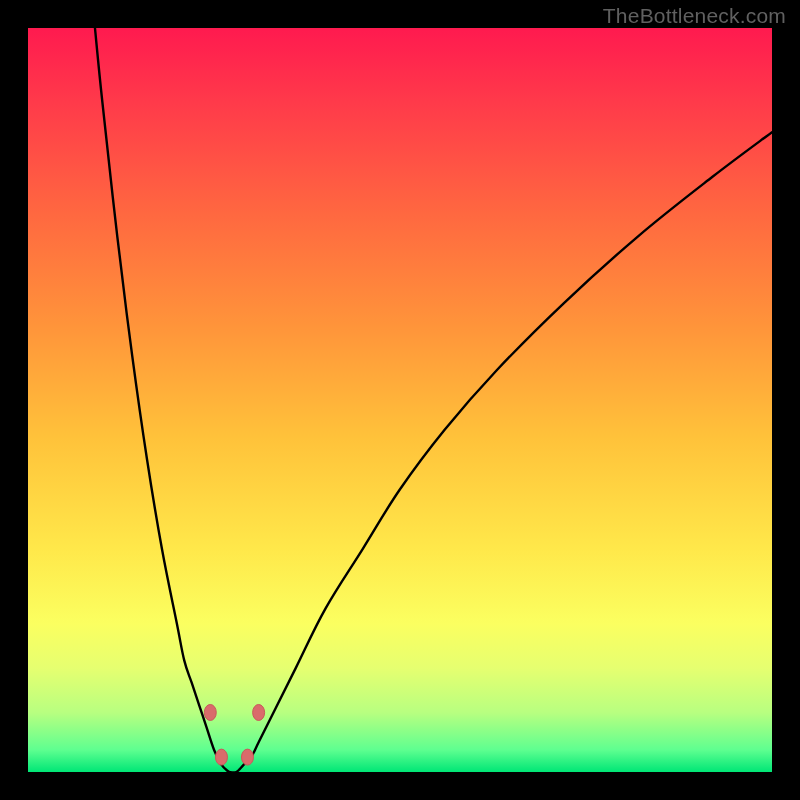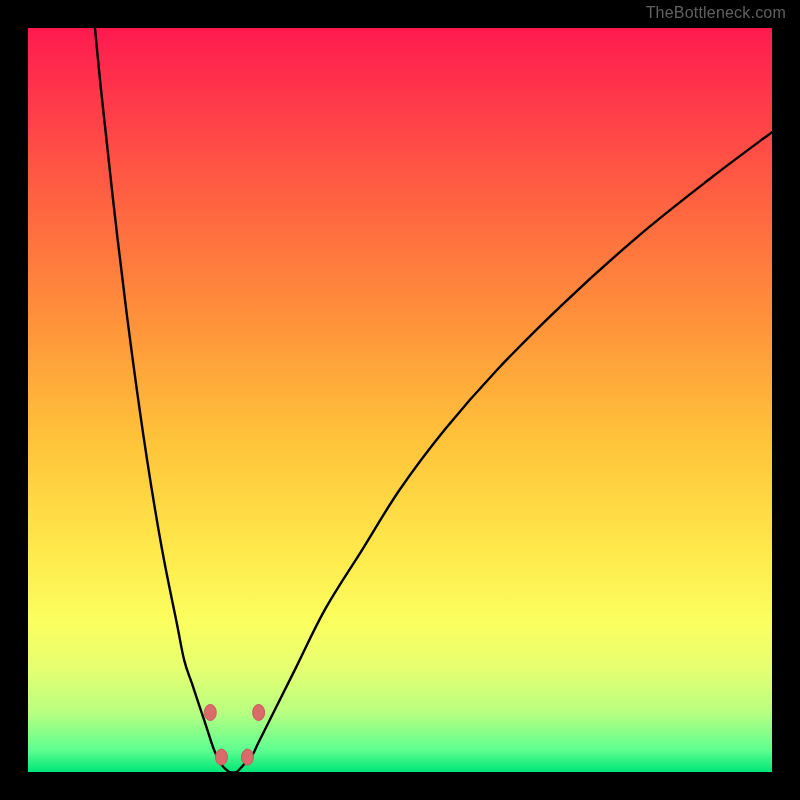--- a/index.html
+++ b/index.html
@@ -43,21 +43,21 @@
     left: 0;
     top: 0;
     width: 100%;
     height: 100%;
   }
   .watermark {
     position: absolute;
     top: 4px;
     right: 14px;
     color: #606060;
-    font-size: 16px;
+    font-size: 21px;
     font-weight: 500;
     letter-spacing: 0.2px;
     user-select: none;
   }
 </style>
 </head>
 <body>
 
 <div class="frame">
 

